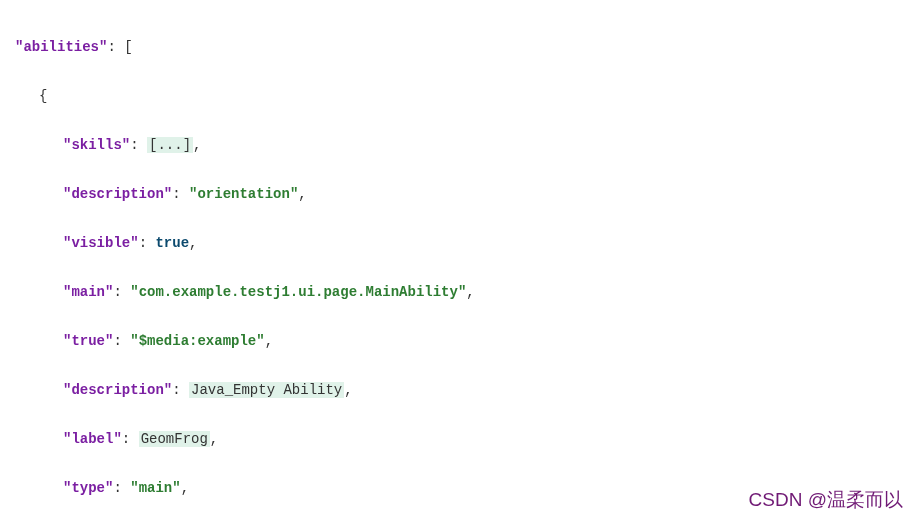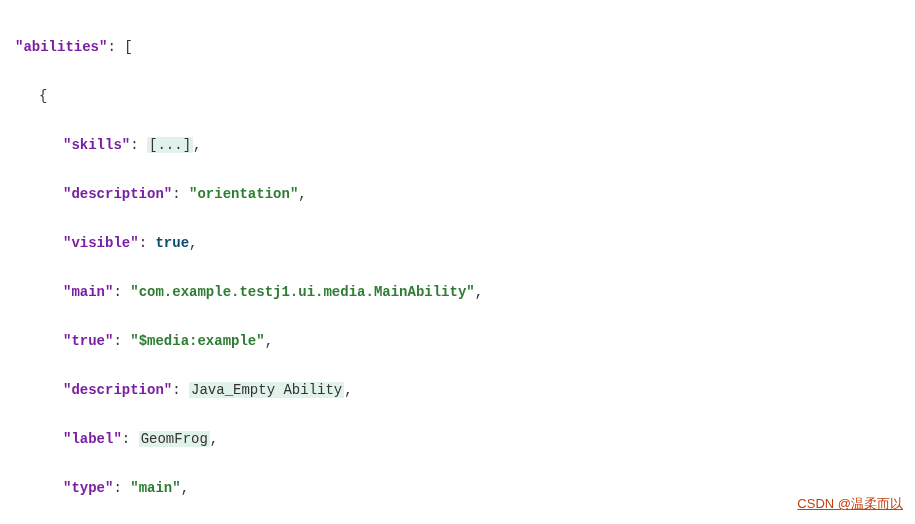--- a/index.html
+++ b/index.html
@@ -18,39 +18,38 @@
   .key { color: #7b1fa2; font-weight: bold; }
   .str { color: #2e7d32; font-weight: bold; }
   .kw  { color: #0c4a6e; font-weight: bold; }
   .punc { color: #333; }
   .hl  { background: #e0f2e9; padding: 0 2px; }
   .watermark {
     position: fixed;
     right: 12px;
     bottom: 8px;
     font-family: "Microsoft YaHei", Arial, sans-serif;
-    font-size: 13px;
-    color: #c2410c;
+    font-size: 19px;
+    color: #701a75;
     pointer-events: none;
-    text-decoration: underline;
   }
   .indent1 { padding-left: 24px; display:block;}
   .indent2 { padding-left: 48px; display:block;}
   .line { display:block; }
 </style>
 </head>
 <body>
 
 <div class="code-block">
 <span class="line"><span class="key">"<span>abilities</span>"</span><span class="punc">: [</span></span>
 <span class="indent1"><span class="punc">{</span></span>
 <span class="indent2"><span class="key">"<span>skills</span>"</span><span class="punc">: </span><span class="hl">[...]</span><span class="punc">,</span></span>
 <span class="indent2"><span class="key">"<span>description</span>"</span><span class="punc">: </span><span class="str">"<span>orientation</span>"</span><span class="punc">,</span></span>
 <span class="indent2"><span class="key">"<span>visible</span>"</span><span class="punc">: </span><span class="kw">true</span><span class="punc">,</span></span>
-<span class="indent2"><span class="key">"<span>main</span>"</span><span class="punc">: </span><span class="str">"<span>com.example.testj1.ui.media.MainAbility</span>"</span><span class="punc">,</span></span>
+<span class="indent2"><span class="key">"<span>main</span>"</span><span class="punc">: </span><span class="str">"<span>com.example.testj1.ui.page.MainAbility</span>"</span><span class="punc">,</span></span>
 <span class="indent2"><span class="key">"<span>true</span>"</span><span class="punc">: </span><span class="str">"<span>$media:example</span>"</span><span class="punc">,</span></span>
 <span class="indent2"><span class="key">"<span>description</span>"</span><span class="punc">: </span><span class="hl">Java_Empty Ability</span><span class="punc">,</span></span>
 <span class="indent2"><span class="key">"<span>label</span>"</span><span class="punc">: </span><span class="hl">GeomFrog</span><span class="punc">,</span></span>
 <span class="indent2"><span class="key">"<span>type</span>"</span><span class="punc">: </span><span class="str">"<span>main</span>"</span><span class="punc">,</span></span>
 
 
 
 </div>
 
 <div class="watermark">CSDN @温柔而以</div>

